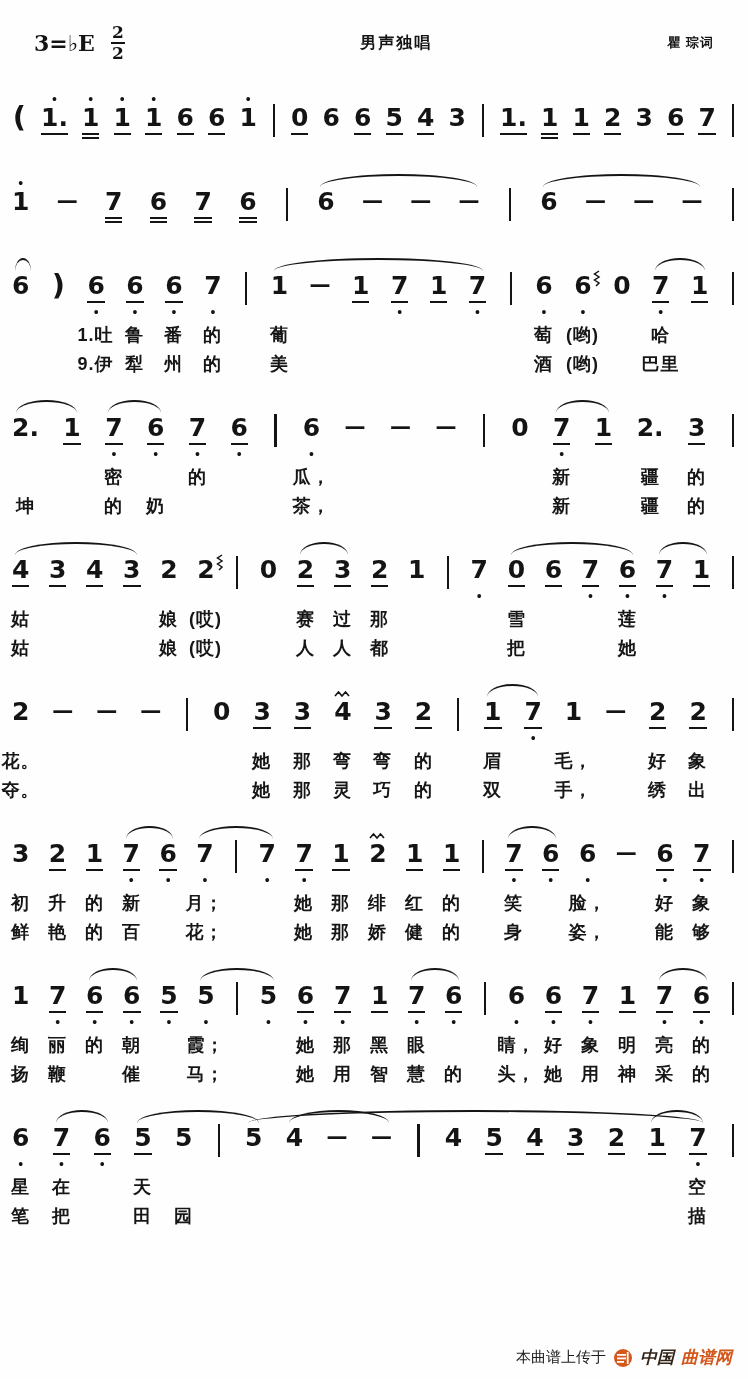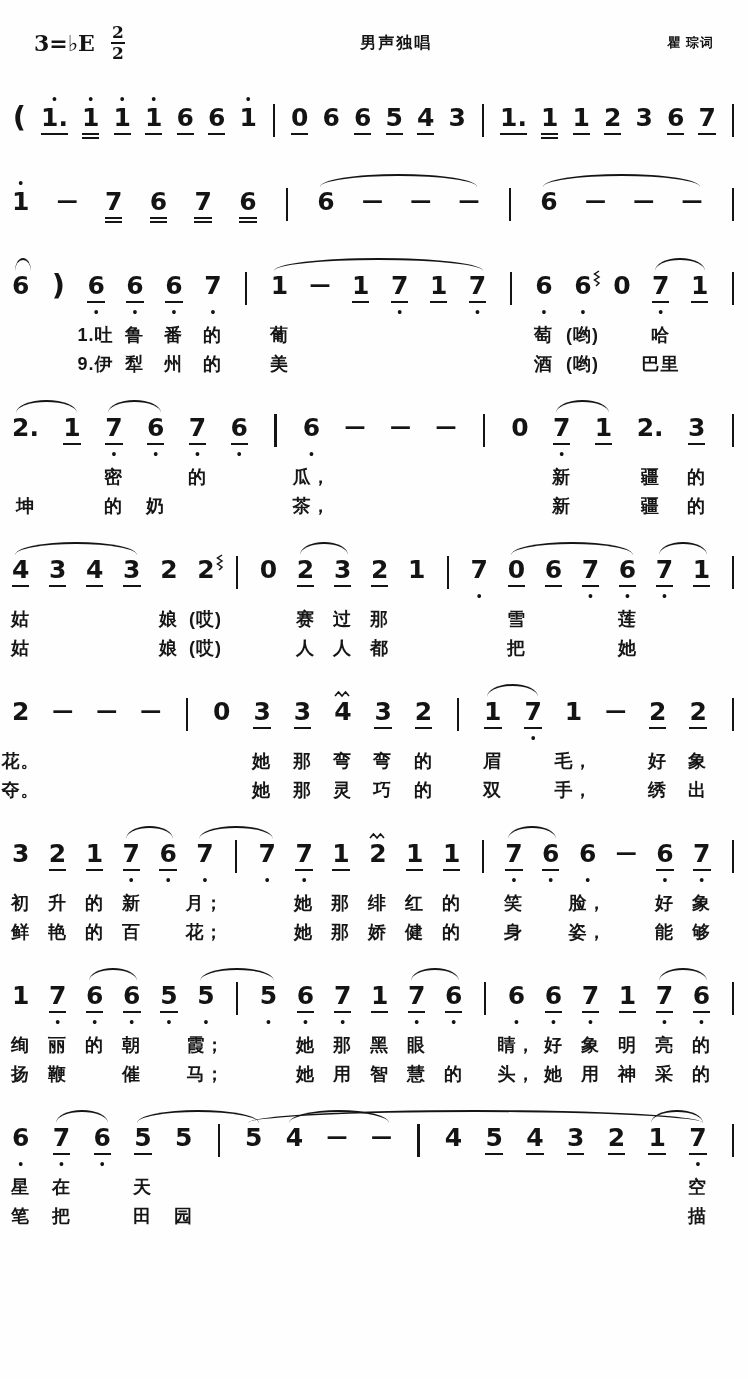--- a/index.html
+++ b/index.html
@@ -1486,14 +1486,28 @@
         <div class="lyricrow">
           <span class="syl" style="left: 12.5px;">笔</span>
           <span class="syl" style="left: 53.5px;">把</span>
           <span class="syl" style="left: 134.5px;">田</span>
           <span class="syl" style="left: 175.5px;">园</span>
           <span class="syl" style="left: 689.5px;">描</span>
         </div>
       </div>
     </div>
 
+  <div class="footer">
+    <span class="upload-text">本曲谱上传于</span>
+    <span style="display:inline-flex;">
+      <svg width="20" height="20" viewBox="0 0 20 20">
+        <circle cx="10" cy="10" r="9" fill="#d4571c"></circle>
+        <rect x="4" y="6" width="9" height="1.8" fill="#fff"></rect>
+        <rect x="4" y="9.5" width="9" height="1.8" fill="#fff"></rect>
+        <rect x="4" y="13" width="7" height="1.8" fill="#fff"></rect>
+        <rect x="13.8" y="4" width="1.8" height="12" fill="#fff"></rect>
+      </svg>
+    </span>
+    <span class="site-black">中国</span>
+    <span class="site-orange">曲谱网</span>
+  </div>
 
 </div>
 
 </body></html>

